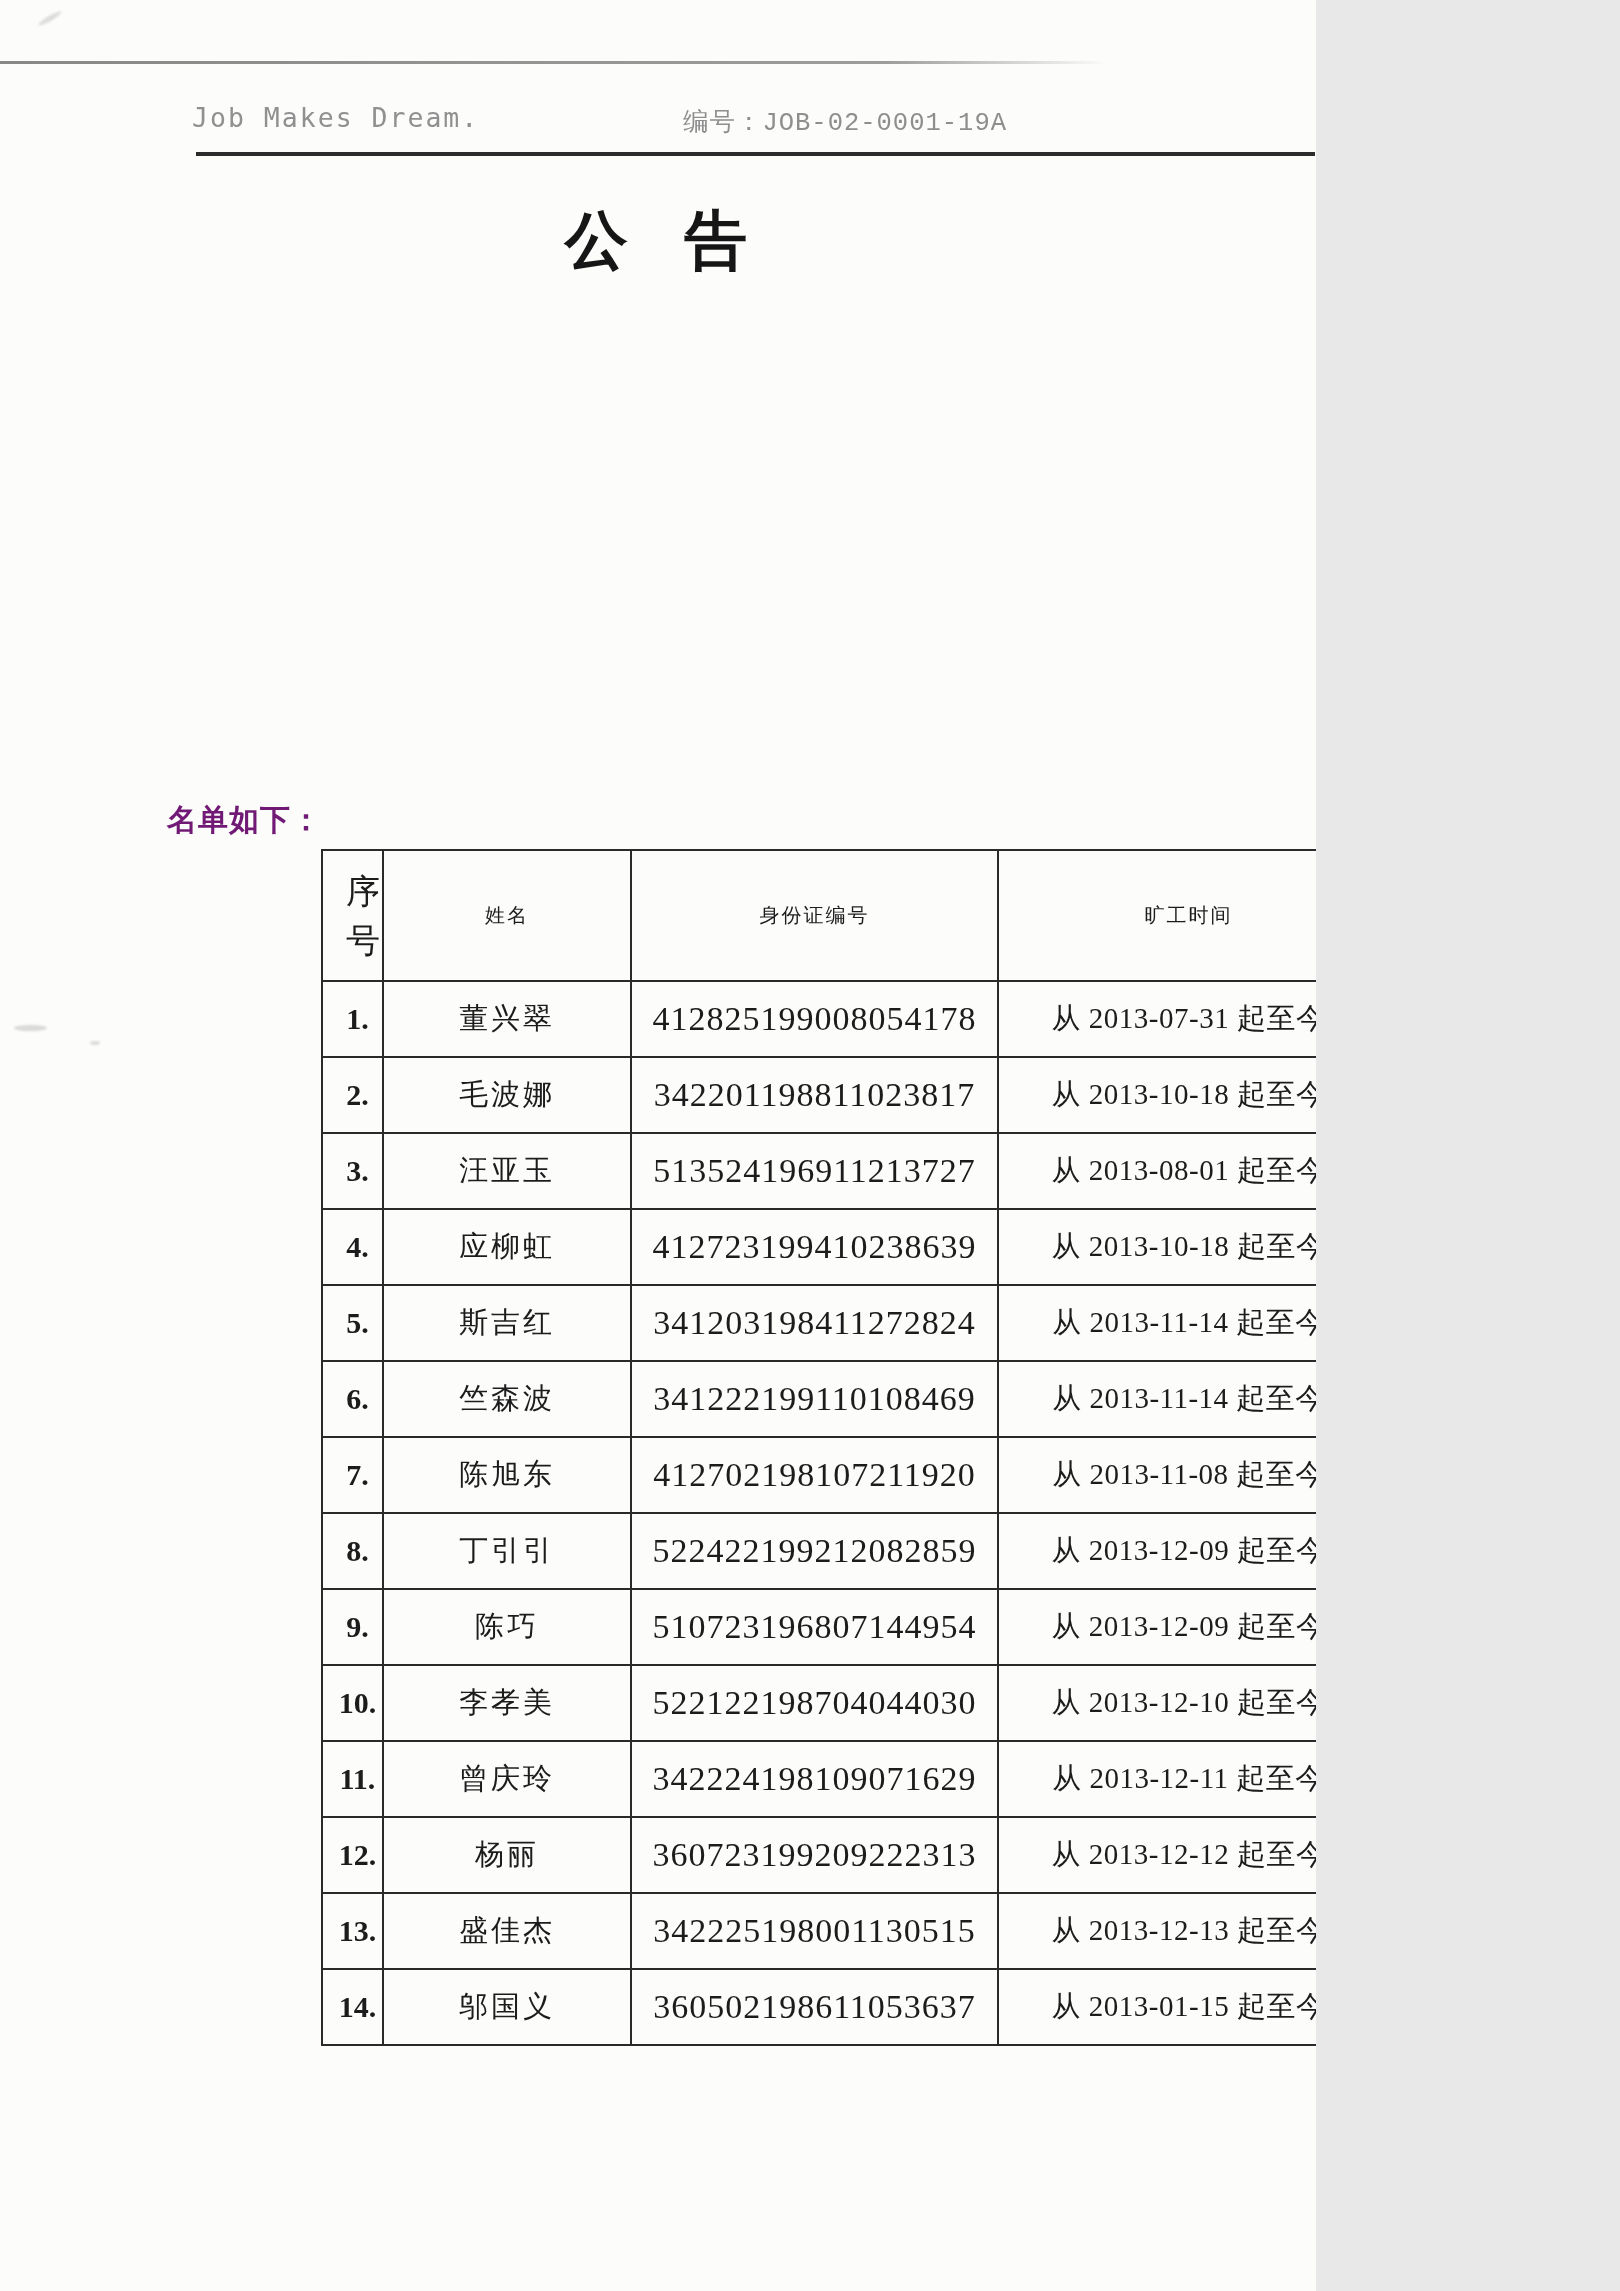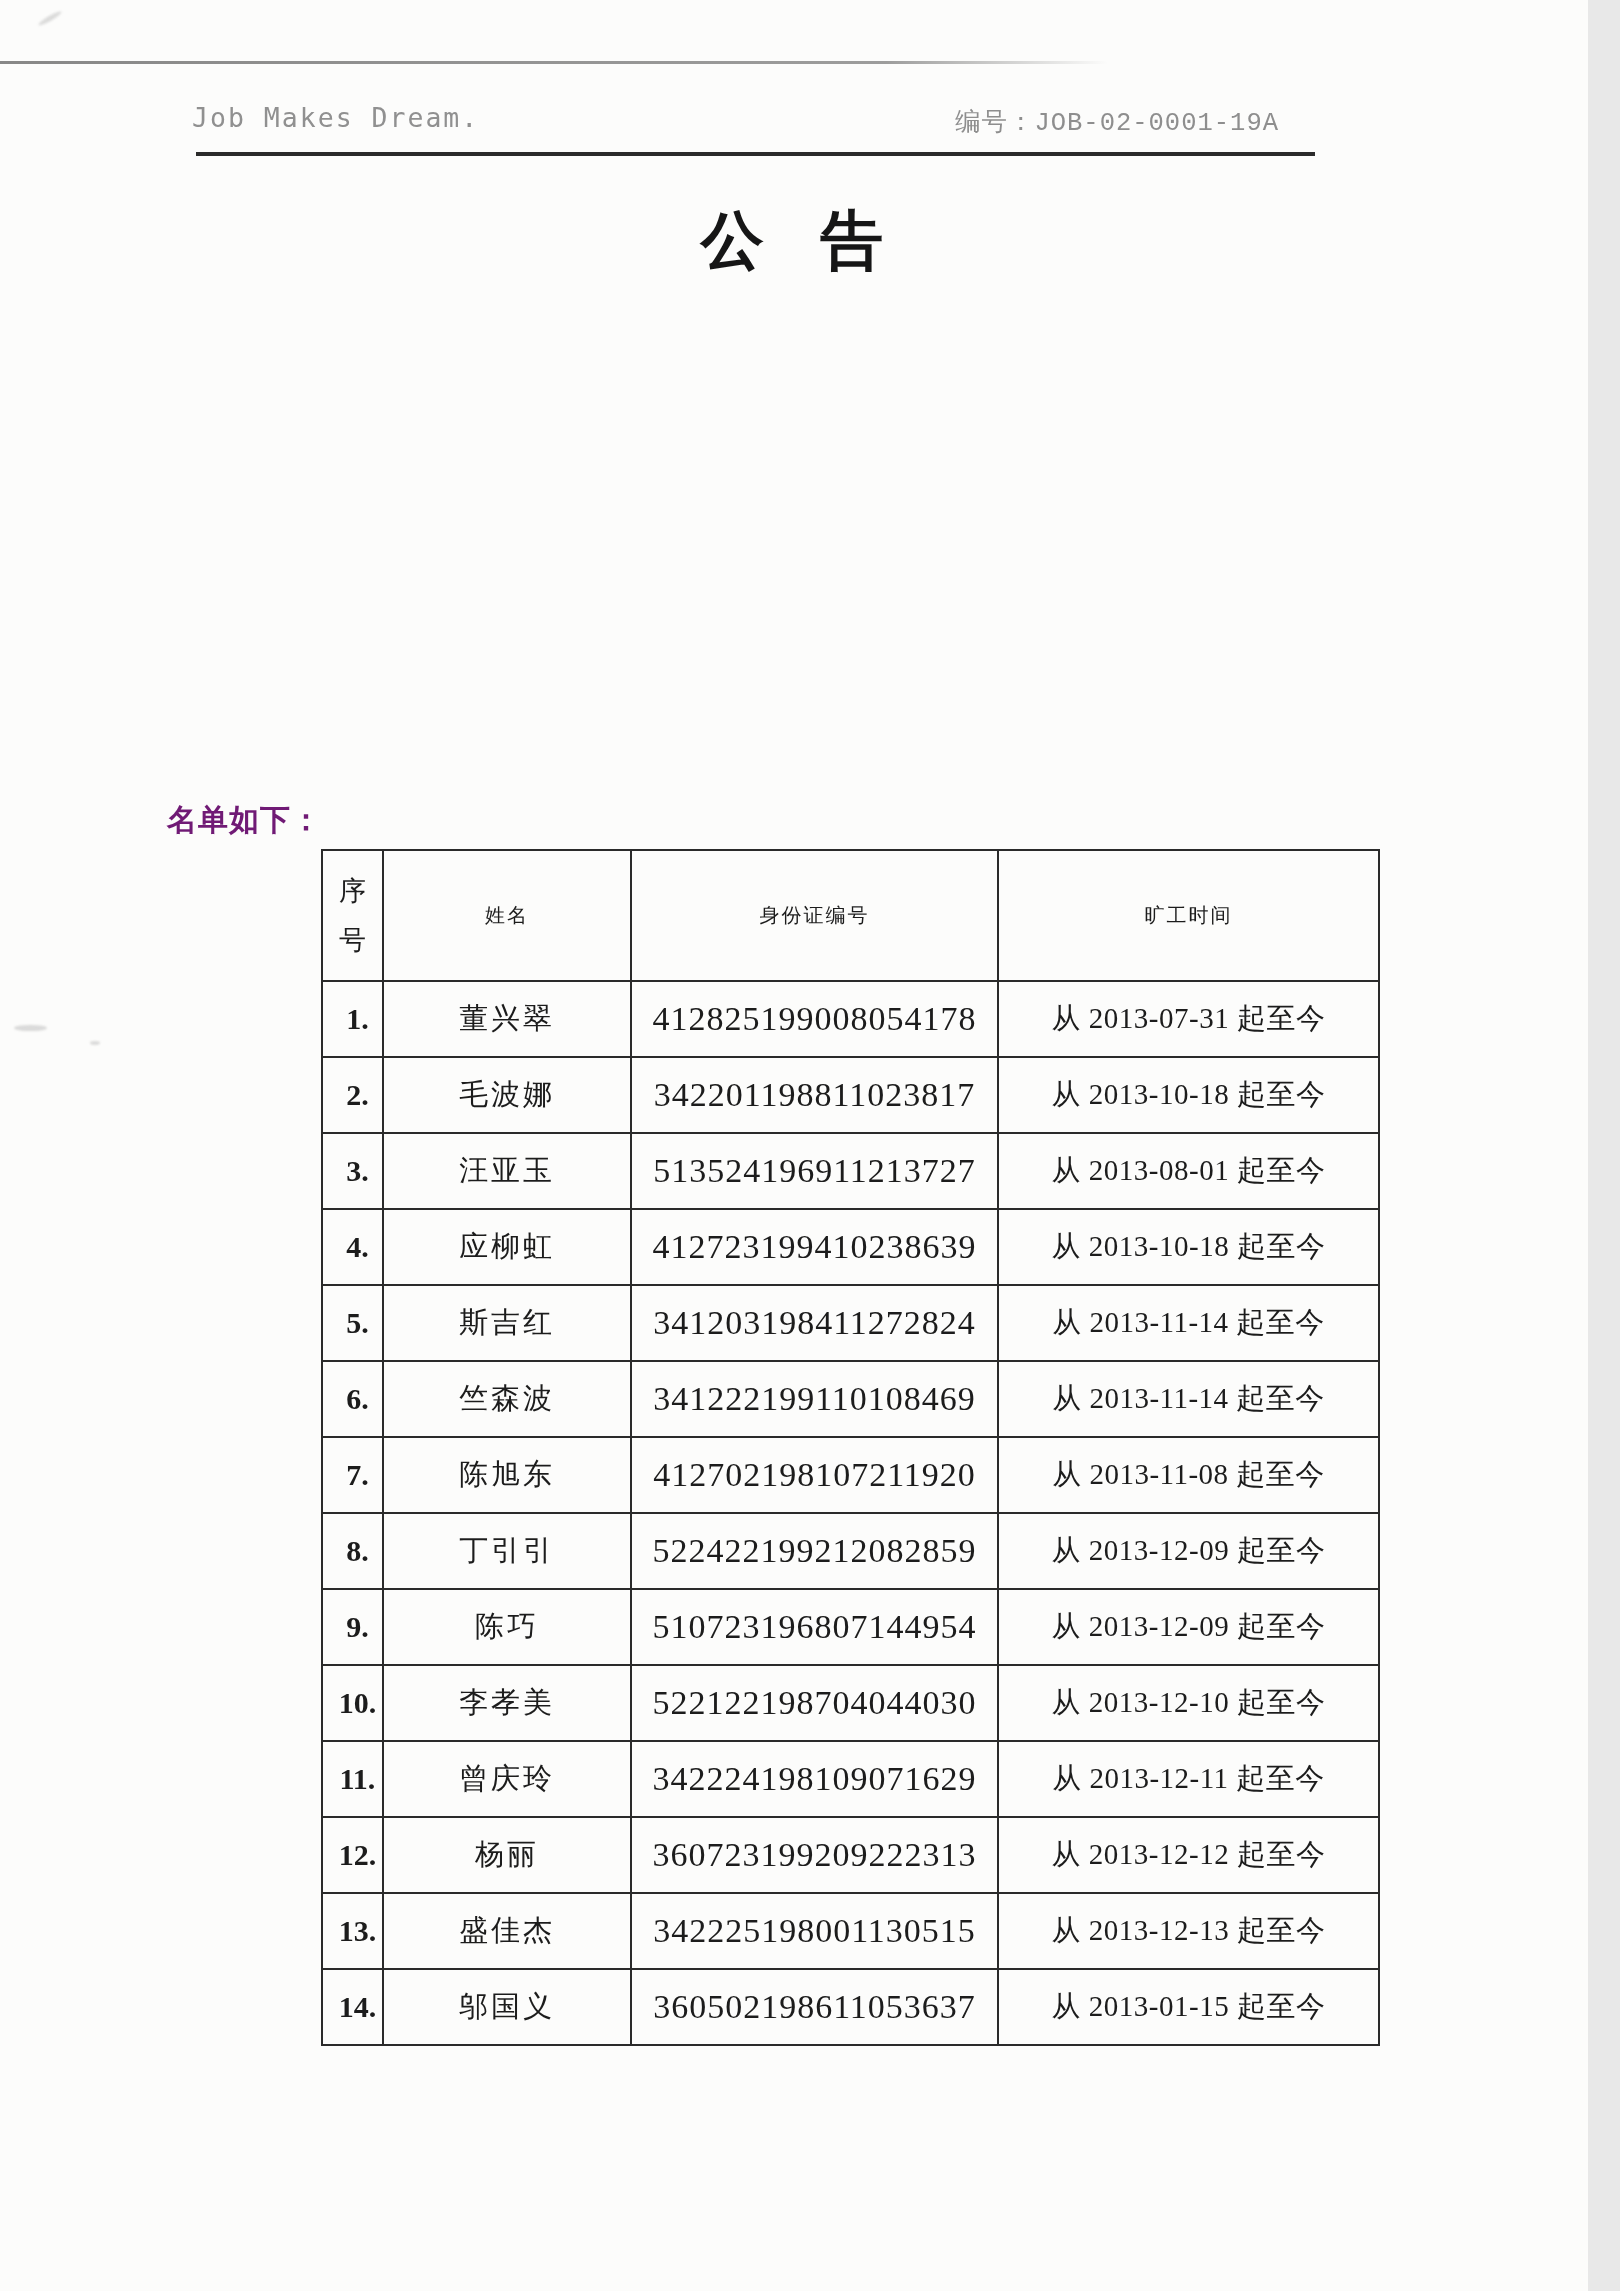--- a/index.html
+++ b/index.html
@@ -1,19 +1,19 @@
 <!DOCTYPE html>
 <html><head>
 <meta charset="utf-8">
 <style>
   * { margin: 0; padding: 0; box-sizing: border-box; }
   html, body { background: #e8e8e8; }
   .page {
     position: relative;
-    width: 1588px;
+    width: 1316px;
     height: 2292px;
     background: #fcfcfb;
     overflow: hidden;
     font-family: "Liberation Serif", "DejaVu Serif", serif;
     color: #1c1c1c;
   }
   
   .scan-line-top {
     position: absolute; left: 0; top: 61px; width: 1108px; height: 2.9px;
     background: linear-gradient(to right, rgba(40,40,40,.55), rgba(40,40,40,.45) 80%, rgba(40,40,40,0));
@@ -63,21 +63,21 @@
     table-layout: fixed;
   }
   table.roster th, table.roster td {
     border: 2.9px solid #2a2a2a;
     text-align: center;
     vertical-align: middle;
     overflow: hidden;
   }
   table.roster thead tr { height: 131px; }
   table.roster tbody tr { height: 76px; }
-  th.h-seq { font-size: 27px; font-weight: normal; line-height: 49px; padding: 0 16px; word-break: break-all; }
+  th.h-seq { font-size: 34px; font-weight: normal; line-height: 49px; padding: 0 23px; word-break: break-all; }
   th.h-name, th.h-id, th.h-period { font-size: 20px; font-weight: normal; letter-spacing: 2px; border-radius: 19px; }
   td.c-no   { text-align: left; padding-left: 9.8px; font-size: 30px; font-weight: 600; }
   td.c-name { font-size: 29px; letter-spacing: 2.9px; margin-top: 35px; }
   td.c-id   { font-size: 34px; letter-spacing: 1px; }
   td.c-period { font-size: 29px; letter-spacing: 0.5px; }
 </style>
 </head>
 <body>
 
 <div class="page">

